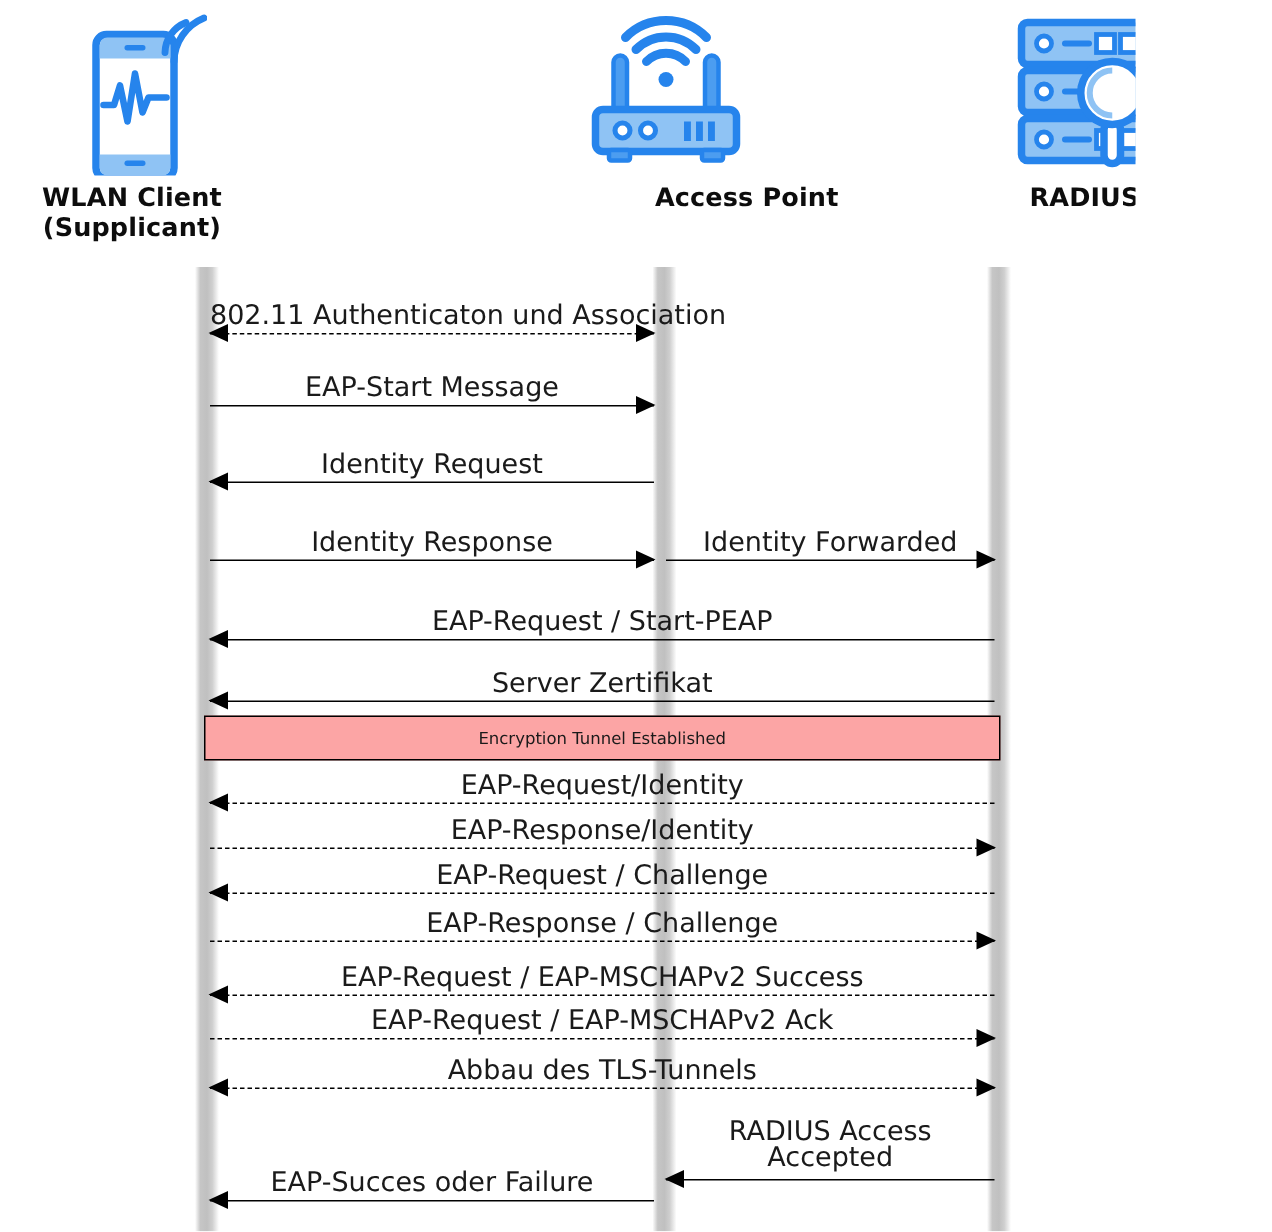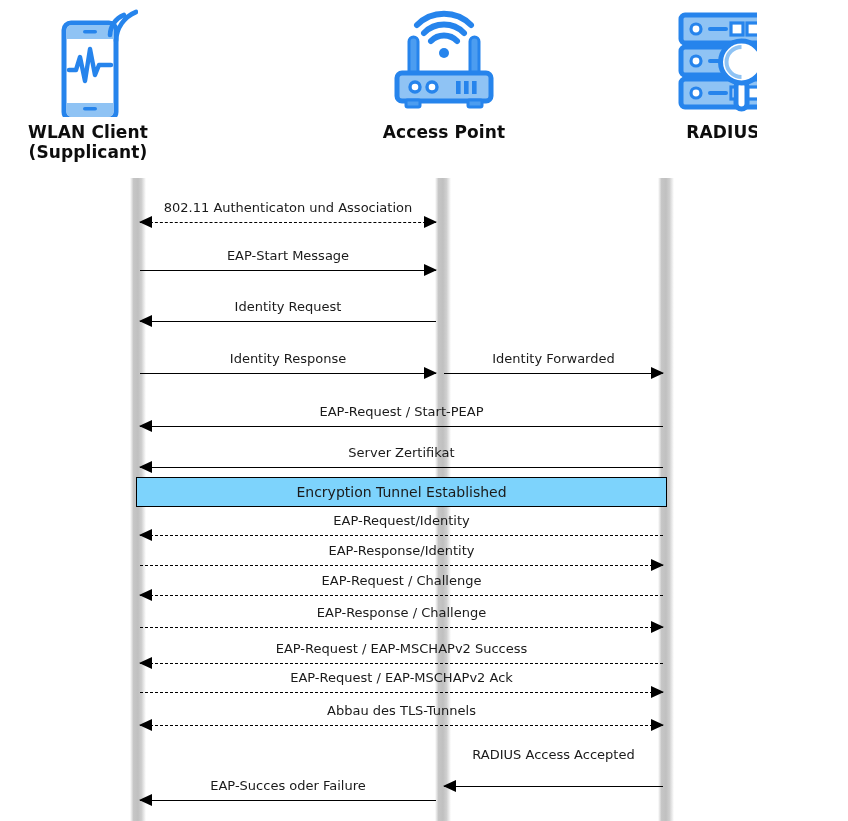--- a/index.html
+++ b/index.html
@@ -85,40 +85,40 @@
   .msg .head.left {
     left: -1px;
     border-right: 13px solid #000;
   }
   .msg .caption {
     position: absolute;
     left: 0;
     right: 0;
     top: -22px;
     text-align: center;
-    font-size: 13px;
+    font-size: 18px;
     color: #1a1a1a;
     white-space: nowrap;
   }
   .msg .caption.two-line {
     top: -40px;
     line-height: 17px;
     white-space: normal;
   }
 
   
   .note {
     position: absolute;
     box-sizing: border-box;
-    background: #7dd3fc;
+    background: #fca5a5;
     border: 1.4px solid #000;
     display: flex;
     align-items: center;
     justify-content: center;
-    font-size: 14px;
+    font-size: 11px;
     color: #1a1a1a;
   }
 </style>
 </head>
 <body>
 
 <div id="canvas">
 
   <div class="actor" style="left:-27px;">
     <div class="actor-icon">
@@ -138,21 +138,21 @@
         <path d="M72 30 a22 22 0 0 1 14 -20" fill="none" stroke="#2684ec" stroke-width="4.6" stroke-linecap="round"></path>
         <path d="M78 36 a32 32 0 0 1 20 -29" fill="none" stroke="#2684ec" stroke-width="4.6" stroke-linecap="round"></path>
       </svg>
     </div>
     <div class="actor-label">
       <span>WLAN Client</span>
       <span class="l2">(Supplicant)</span>
     </div>
   </div>
 
-  <div class="actor" style="left:329px;">
+  <div class="actor" style="left:329px;text-align:right;">
     <div class="actor-icon">
       <svg width="120" height="112" viewBox="0 0 120 112" aria-hidden="true">
 
         <path d="M40 28 a28 28 0 0 1 40 0" fill="none" stroke="#2684ec" stroke-width="6" stroke-linecap="round"></path>
         <path d="M33 20 a38 38 0 0 1 54 0" fill="none" stroke="#2684ec" stroke-width="6" stroke-linecap="round"></path>
         <path d="M47 36 a18 18 0 0 1 26 0" fill="none" stroke="#2684ec" stroke-width="6" stroke-linecap="round"></path>
         <circle cx="60" cy="48" r="5" fill="#2684ec"></circle>
 
         <rect x="25" y="32" width="9" height="40" rx="4.5" fill="#4c9df0" stroke="#2684ec" stroke-width="3"></rect>
         <rect x="86" y="32" width="9" height="40" rx="4.5" fill="#4c9df0" stroke="#2684ec" stroke-width="3"></rect>

